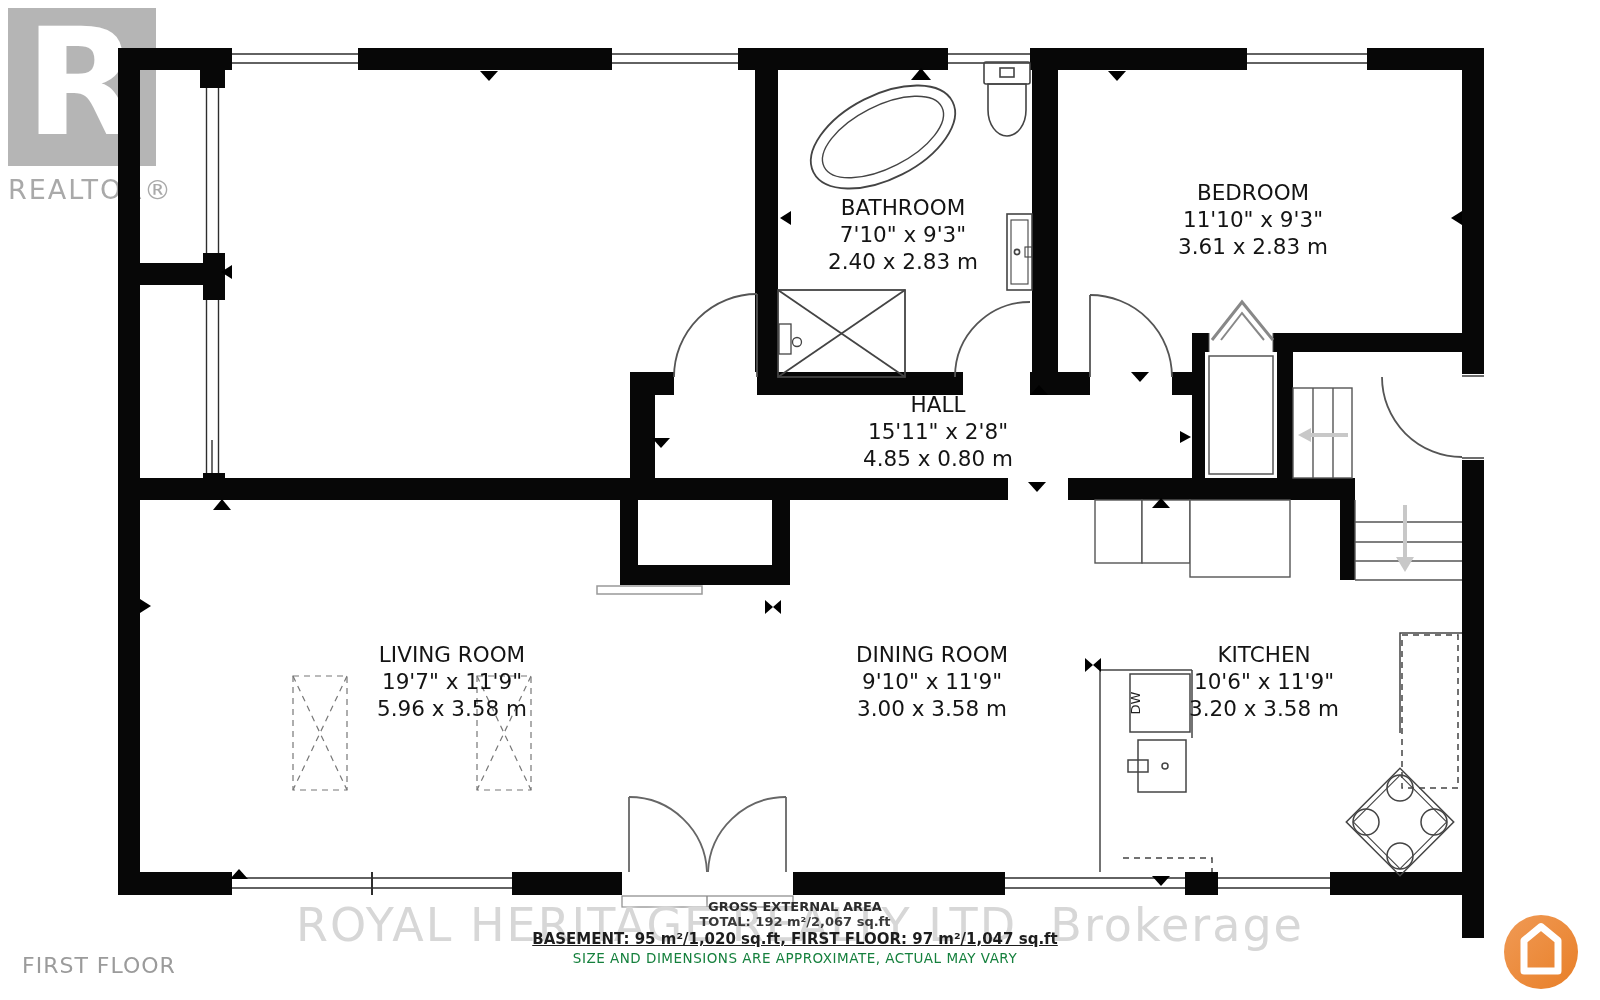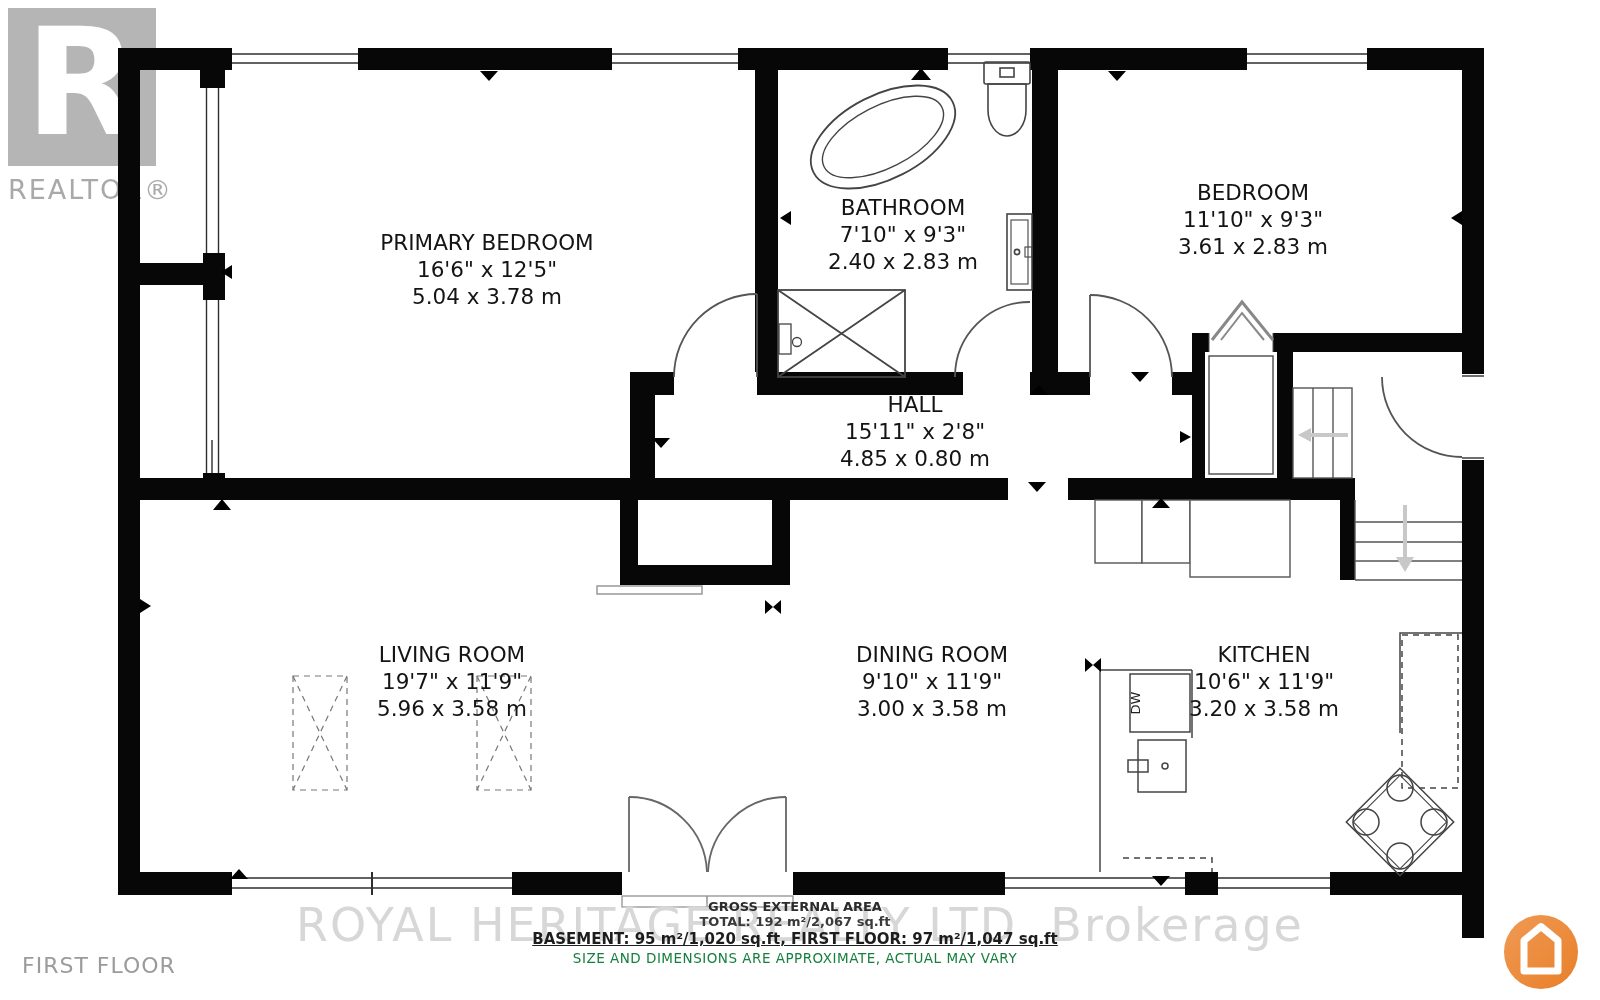--- a/index.html
+++ b/index.html
@@ -275,36 +275,31 @@
         <polygon points="765,600 765,614 773,607"></polygon>
           <polygon points="781,600 781,614 773,607"></polygon>
       </g>
       <g>
         <polygon points="1085,658 1085,672 1093,665"></polygon>
           <polygon points="1101,658 1101,672 1093,665"></polygon>
       </g>
     </g>
   </svg>
 
-  <div class="room-label" style="left:487px;top:269px">
-    <div>PRIMARY BEDROOM</div>
-    <div>16'6" x 12'5"</div>
-    <div>5.04 x 3.78 m</div>
-  </div>
   <div class="room-label" style="left:903px;top:234px">
     <div>BATHROOM</div>
     <div>7'10" x 9'3"</div>
     <div>2.40 x 2.83 m</div>
   </div>
   <div class="room-label" style="left:1253px;top:219px">
     <div>BEDROOM</div>
     <div>11'10" x 9'3"</div>
     <div>3.61 x 2.83 m</div>
   </div>
-  <div class="room-label" style="left:915px;top:431px">
+  <div class="room-label" style="left:938px;top:431px">
     <div>HALL</div>
     <div>15'11" x 2'8"</div>
     <div>4.85 x 0.80 m</div>
   </div>
   <div class="room-label" style="left:452px;top:681px">
     <div>LIVING ROOM</div>
     <div>19'7" x 11'9"</div>
     <div>5.96 x 3.58 m</div>
   </div>
   <div class="room-label" style="left:932px;top:681px">

